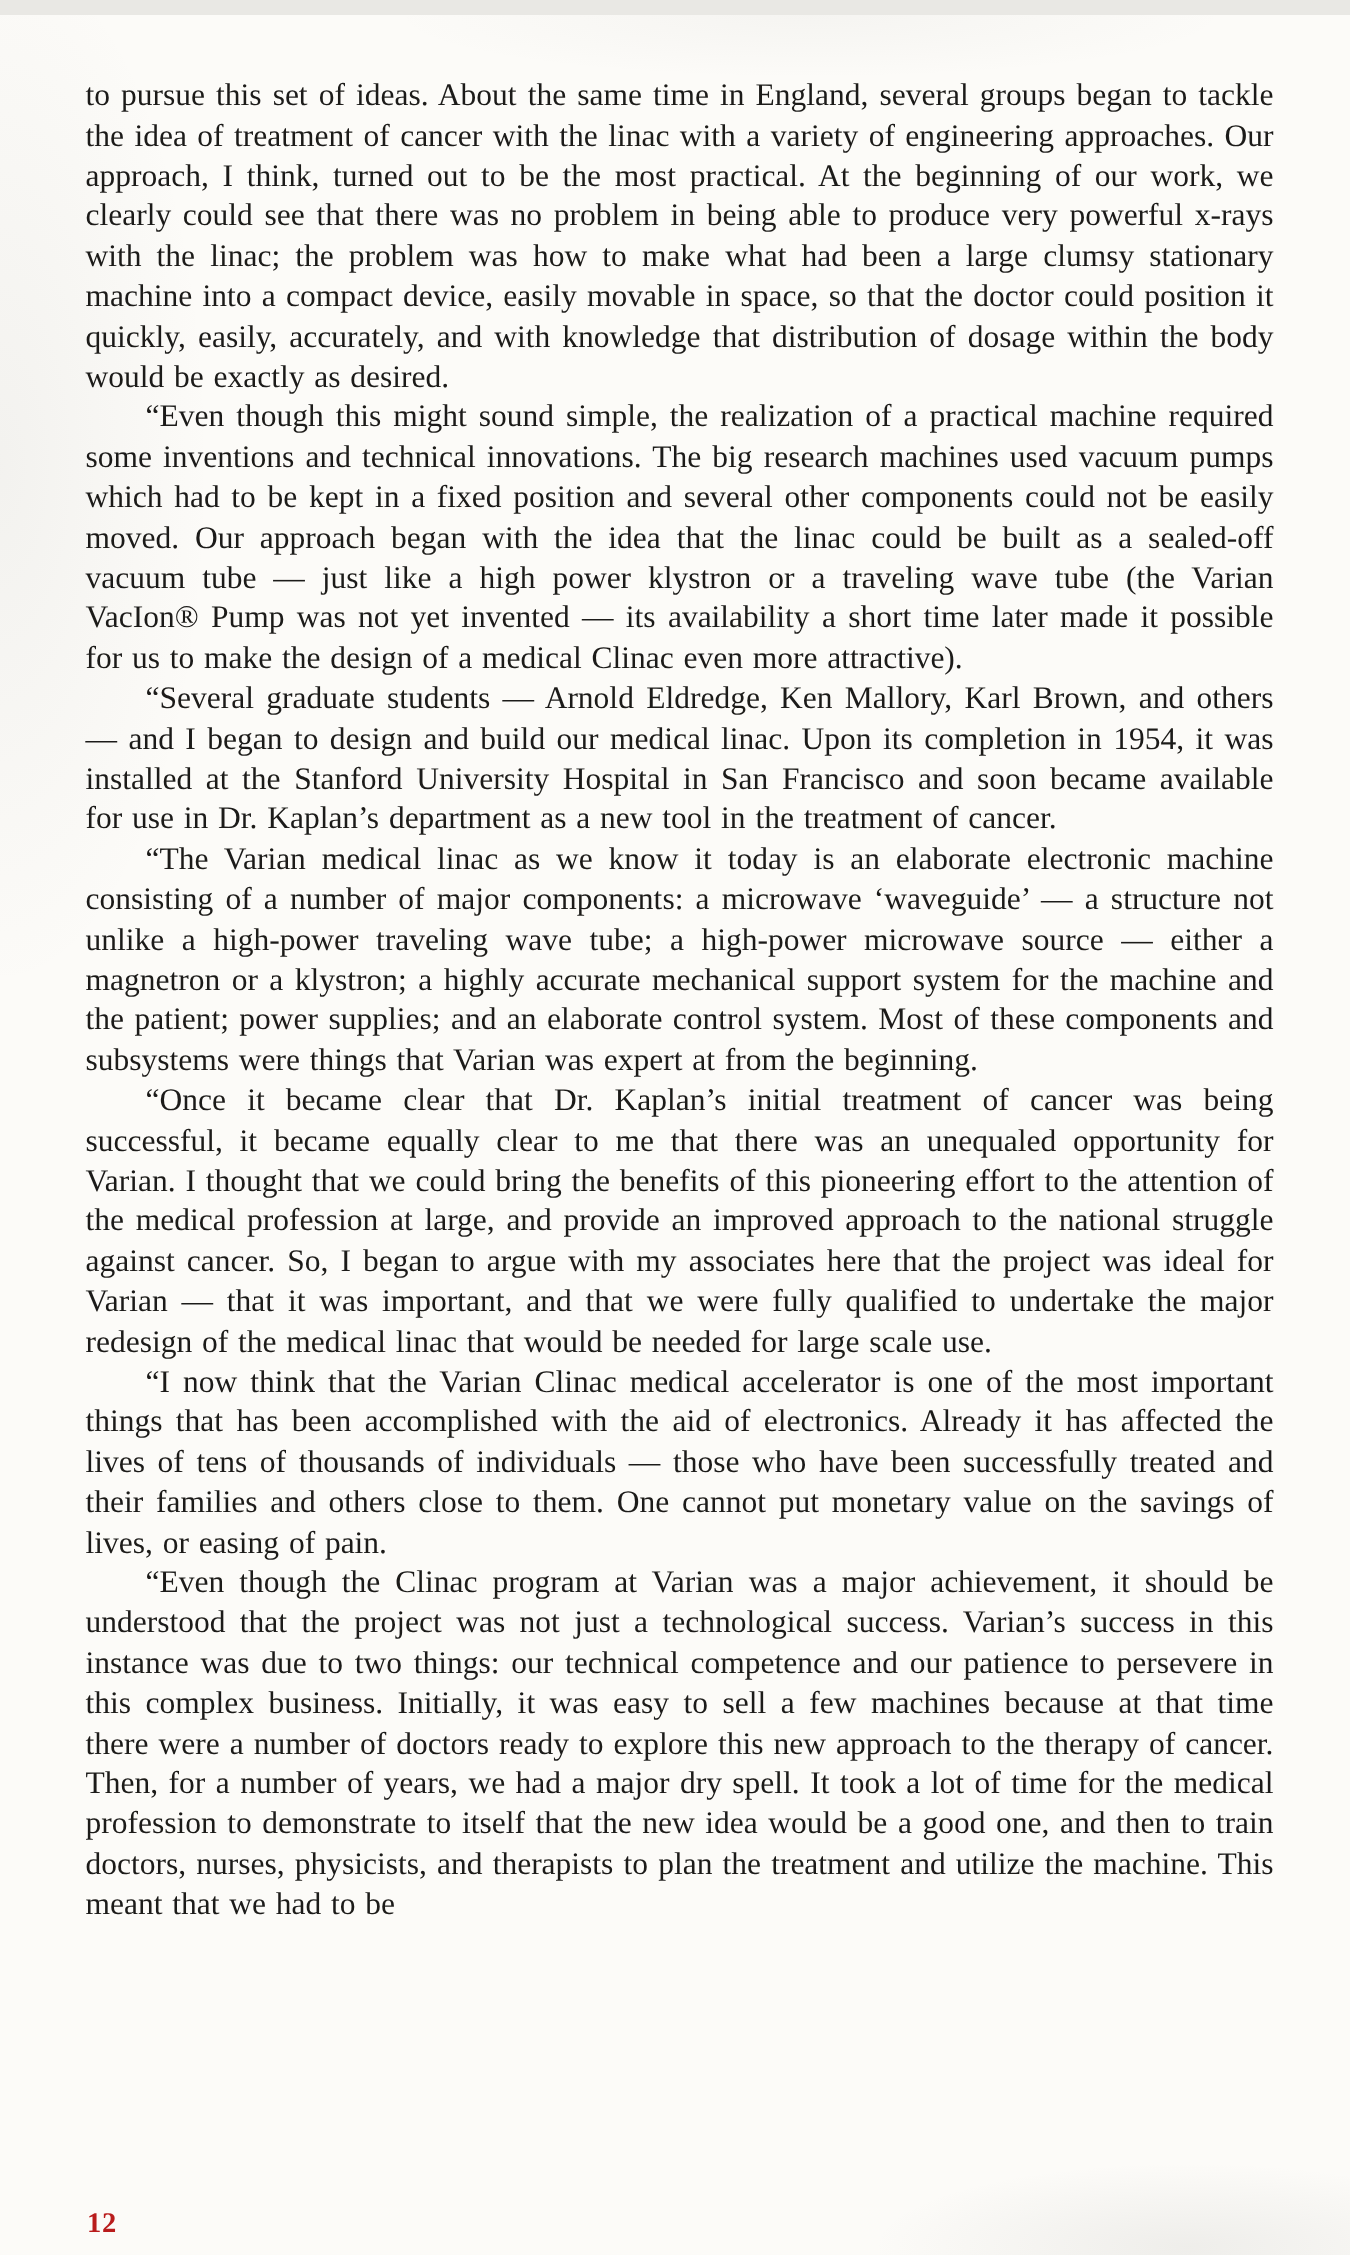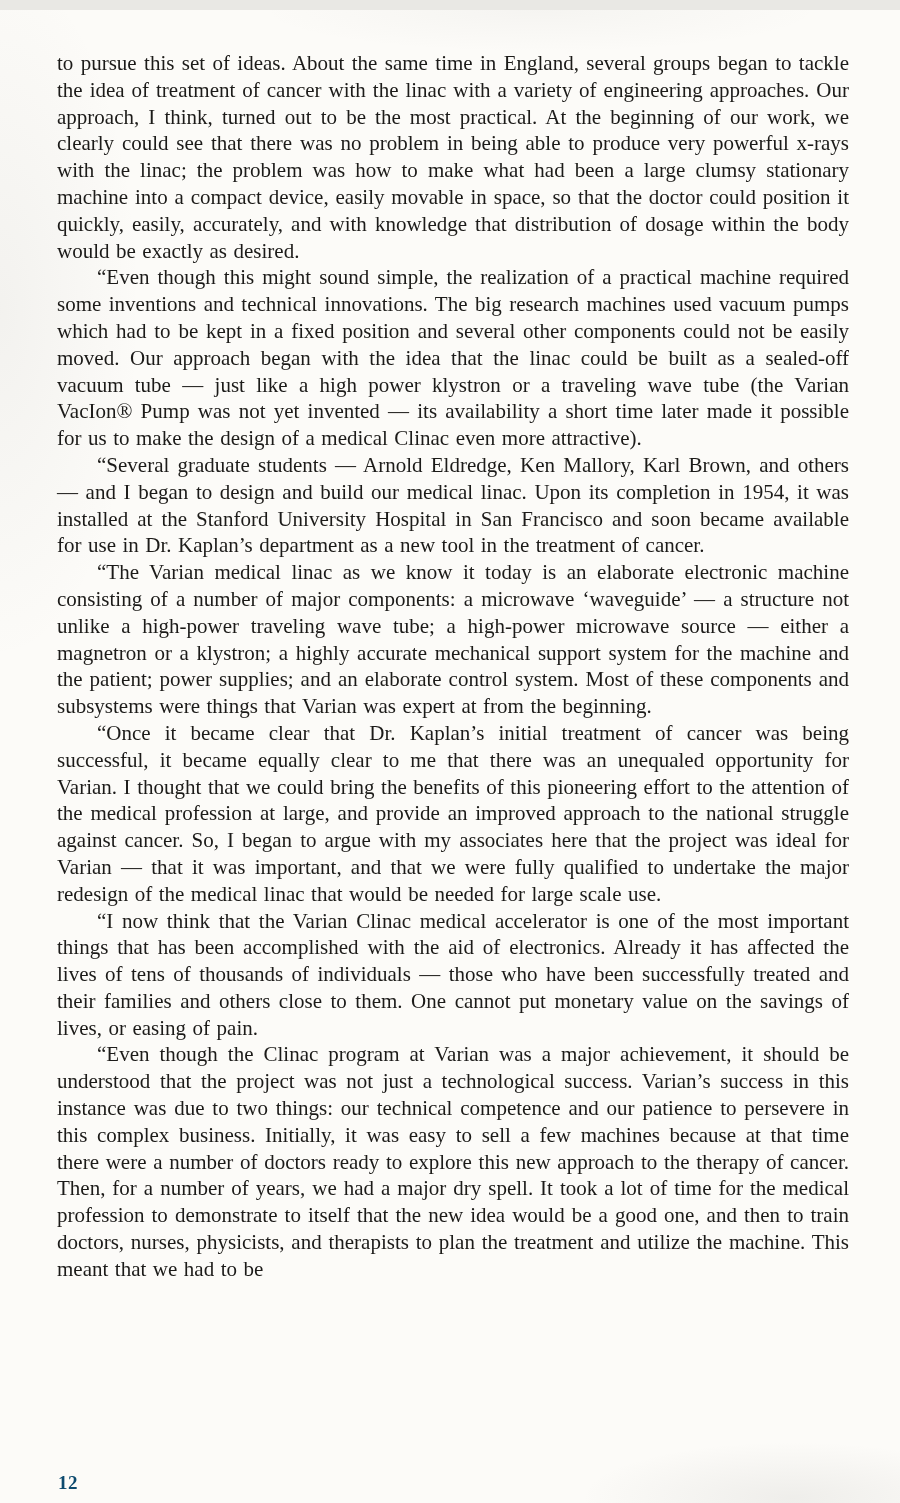--- a/index.html
+++ b/index.html
@@ -45,21 +45,21 @@
   }
   .para.no-indent {
     text-indent: 0;
   }
   .page-number {
     position: absolute;
     left: 58px;
     top: 1462px;
     font-size: 19px;
     font-weight: 700;
-    color: #0c4a6e;
+    color: #b91c1c;
     letter-spacing: 0.5px;
   }
 </style>
 </head>
 <body>
 
 <div class="page">
   <div class="text-block">
     <p class="para no-indent">to pursue this set of ideas. About the same time in England, several groups began to tackle the idea of treatment of cancer with the linac with a variety of engineering approaches. Our approach, I think, turned out to be the most practical. At the beginning of our work, we clearly could see that there was no problem in being able to produce very powerful x-rays with the linac; the problem was how to make what had been a large clumsy stationary machine into a compact device, easily movable in space, so that the doctor could position it quickly, easily, accurately, and with knowledge that distribution of dosage within the body would be exactly as desired.</p>
     <p class="para">“Even though this might sound simple, the realization of a practical machine required some inventions and technical innovations. The big research machines used vacuum pumps which had to be kept in a fixed position and several other components could not be easily moved. Our approach began with the idea that the linac could be built as a sealed-off vacuum tube — just like a high power klystron or a traveling wave tube (the Varian VacIon® Pump was not yet invented — its availability a short time later made it possible for us to make the design of a medical Clinac even more attractive).</p>

